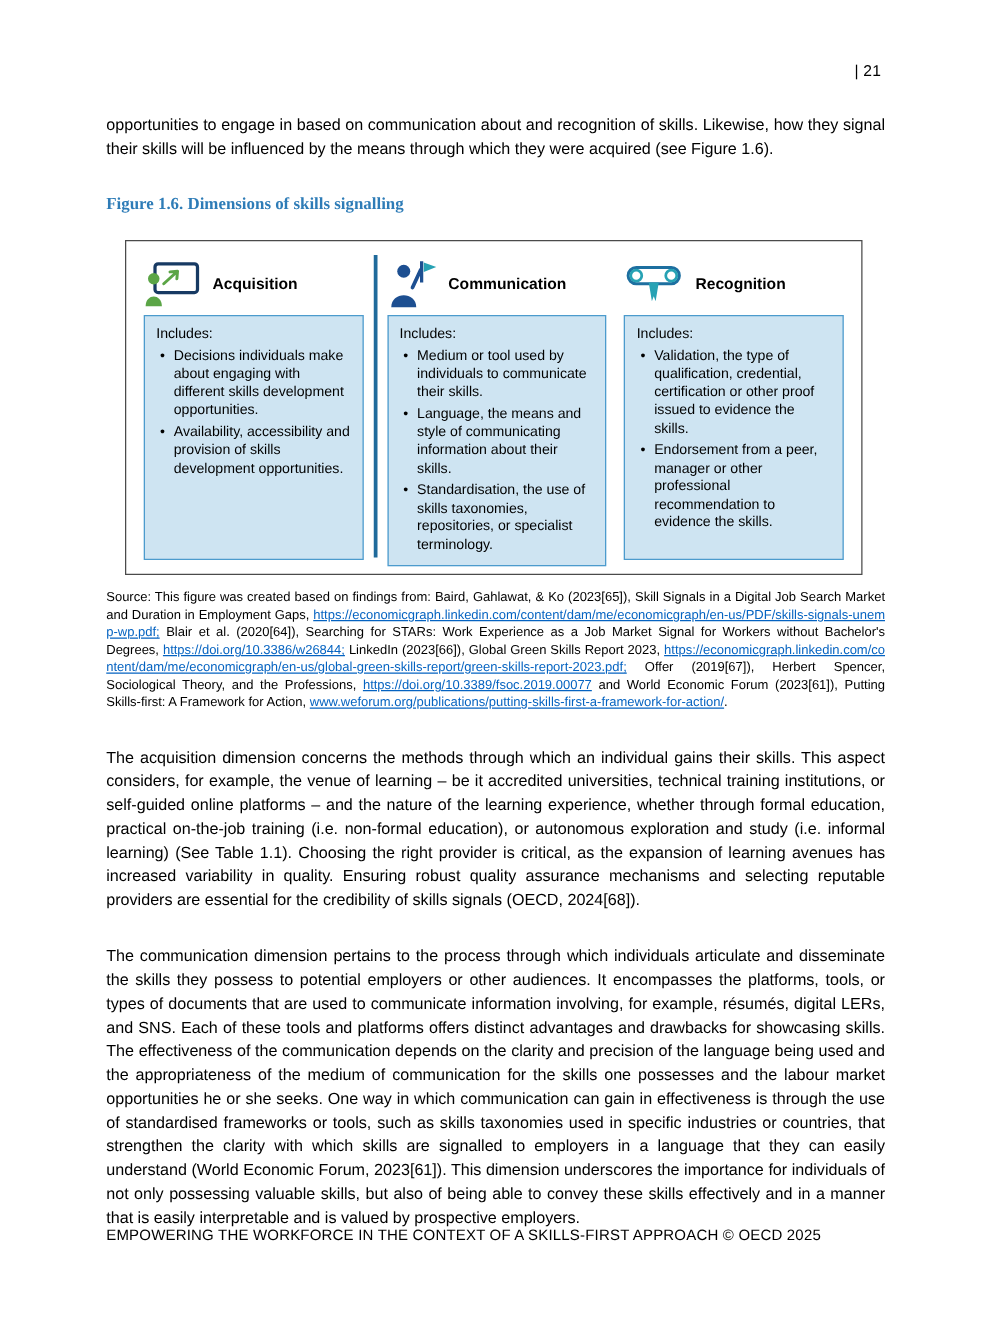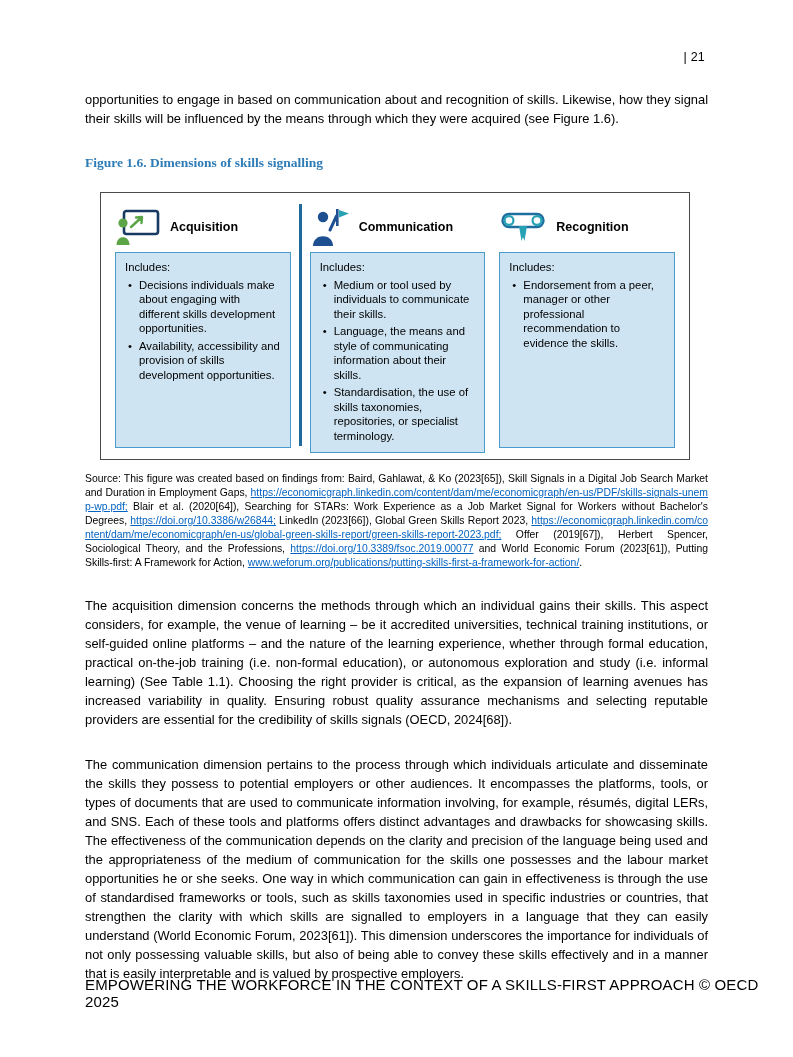--- a/index.html
+++ b/index.html
@@ -31,21 +31,21 @@
   }
   .includes { margin-bottom:3px; }
   .fig-panel ul { list-style:none; }
   .fig-panel li { position:relative; padding-left:14px; margin-bottom:3px; }
   .fig-panel li::before { content:"\2022"; position:absolute; left:3px; }
   .source { margin-top:12px; font-size:10.4px; line-height:14px; text-align:justify; }
   .link { color:#0563C1; text-decoration:underline; word-break:break-all; cursor:pointer; }
   .body-para { margin-top:26px; font-size:12.9px; line-height:19px; text-align:justify; }
   .body-para + .body-para { }
   .bold { font-weight:normal; }
-  .footer { position:absolute; bottom:47px; left:85px; font-size:15px; letter-spacing:0.15px; }
+  .footer { position:absolute; bottom:62px; left:85px; font-size:12px; letter-spacing:0.15px; }
   .icon-wrap { display:inline-flex; align-items:center; justify-content:center; }
 </style>
 </head>
 <body>
 
 <div class="page">
 
   <div class="page-number">
     <span>| 21</span>
   </div>
@@ -110,20 +110,21 @@
             <circle cx="10" cy="10.5" r="4.4" fill="none" stroke="#27A2B4" stroke-width="2.2"></circle>
             <circle cx="38" cy="10.5" r="4.4" fill="none" stroke="#27A2B4" stroke-width="2.2"></circle>
             <path d="M20 16 L22.5 31 L24 27 L25.5 31 L28 16 Z" fill="#27A2B4"></path>
           </svg>
         </span>
         <span class="fig-col-title">Recognition</span>
       </div>
       <div class="fig-panel">
         <div class="includes">Includes:</div>
         <ul>
+          <li>Validation, the type of qualification, credential, certification or other proof issued to evidence the skills.</li>
           <li>Endorsement from a peer, manager or other professional recommendation to evidence the skills.</li>
         </ul>
       </div>
     </div>
 
   </div>
 
   <p class="source"><span>Source: This figure was created based on findings from: Baird, Gahlawat, &amp; Ko (2023[65]), Skill Signals in a Digital Job Search Market and Duration in Employment Gaps, </span><a class="link" href="#">https://economicgraph.linkedin.com/content/dam/me/economicgraph/en-us/PDF/skills-signals-unemp-wp.pdf;</a><span> Blair et al. (2020[64]), Searching for STARs: Work Experience as a Job Market Signal for Workers without Bachelor's Degrees, </span><a class="link" href="#">https://doi.org/10.3386/w26844;</a><span> LinkedIn (2023[66]), Global Green Skills Report 2023, </span><a class="link" href="#">https://economicgraph.linkedin.com/content/dam/me/economicgraph/en-us/global-green-skills-report/green-skills-report-2023.pdf;</a><span> Offer (2019[67]), Herbert Spencer, Sociological Theory, and the Professions, </span><a class="link" href="#">https://doi.org/10.3389/fsoc.2019.00077</a><span> and World Economic Forum (2023[61]), Putting Skills-first: A Framework for Action, </span><a class="link" href="#">www.weforum.org/publications/putting-skills-first-a-framework-for-action/</a><span>.</span></p>
 
   <p class="body-para"><span class="bold">The acquisition dimension</span><span> concerns the methods through which an individual gains their skills. This aspect considers, for example, the venue of learning – be it accredited universities, technical training institutions, or self-guided online platforms – and the nature of the learning experience, whether through formal education, practical on-the-job training (i.e. non-formal education), or autonomous exploration and study (i.e. informal learning) (See Table 1.1). Choosing the right provider is critical, as the expansion of learning avenues has increased variability in quality. Ensuring robust quality assurance mechanisms and selecting reputable providers are essential for the credibility of skills signals (OECD, 2024[68]).</span></p>

